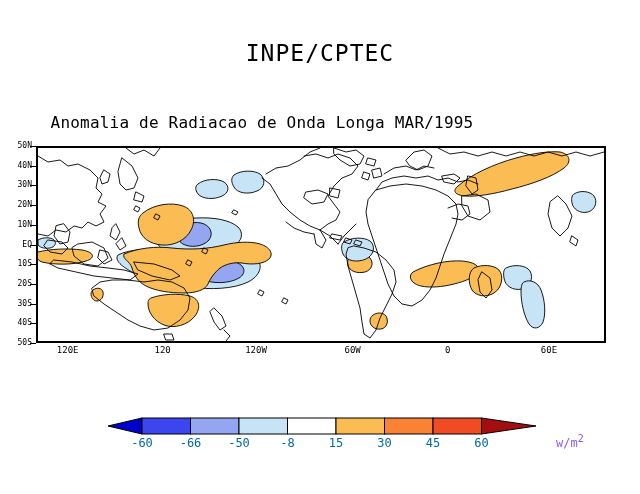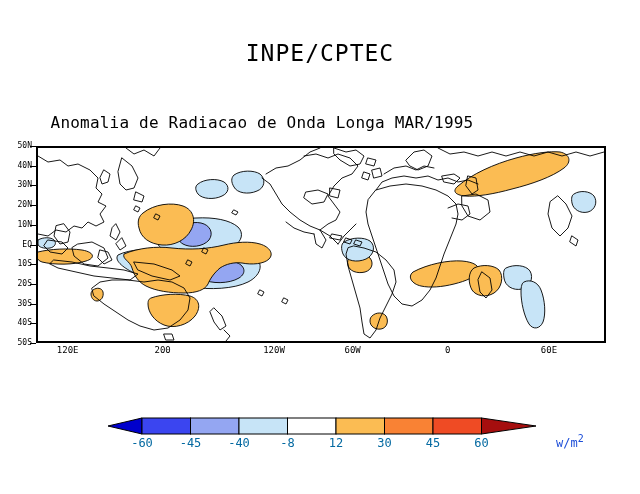--- a/index.html
+++ b/index.html
@@ -123,21 +123,21 @@
     font-size: 12px;
     color: #0369a1;
     white-space: pre;
   }
   #units-label {
     position: absolute;
     left: 556px;
     top: 433px;
     font-family: "DejaVu Sans Mono", "Liberation Mono", monospace;
     font-size: 12px;
-    color: #1d4ed8;
+    color: #8b5cf6;
     white-space: pre;
   }
   #units-label .sup {
     font-size: 10px;
     vertical-align: super;
   }
 </style>
 </head>
 <body>
 
@@ -168,23 +168,23 @@
       <div class="ytick-mark" style="top: 303.6px;"></div>
       <div class="ytick-label" style="top: 318.3px;">40S</div>
       <div class="ytick-mark" style="top: 323.3px;"></div>
       <div class="ytick-label" style="top: 338px;">50S</div>
       <div class="ytick-mark" style="top: 343px;"></div>
     </div>
 
   <div id="x-axis">
       <div class="xtick-label" style="left: 67.6667px;">120E</div>
       <div class="xtick-mark" style="left: 67.6667px;"></div>
-      <div class="xtick-label" style="left: 162.667px;">200</div>
+      <div class="xtick-label" style="left: 162.667px;">120</div>
       <div class="xtick-mark" style="left: 162.667px;"></div>
-      <div class="xtick-label" style="left: 274px;">120W</div>
+      <div class="xtick-label" style="left: 256px;">120W</div>
       <div class="xtick-mark" style="left: 257.667px;"></div>
       <div class="xtick-label" style="left: 352.667px;">60W</div>
       <div class="xtick-mark" style="left: 352.667px;"></div>
       <div class="xtick-label" style="left: 447.667px;">0</div>
       <div class="xtick-mark" style="left: 447.667px;"></div>
       <div class="xtick-label" style="left: 549px;">60E</div>
       <div class="xtick-mark" style="left: 542.667px;"></div>
     </div>
 
   <div id="plot-frame">
@@ -394,24 +394,24 @@
       <rect x="228" y="4" width="48.5" height="16" fill="#FBBC53" stroke="#000000" stroke-width="1"></rect>
       <rect x="276.5" y="4" width="48.5" height="16" fill="#F98234" stroke="#000000" stroke-width="1"></rect>
       <rect x="325" y="4" width="48.5" height="16" fill="#EF4B24" stroke="#000000" stroke-width="1"></rect>
 
       <polygon points="428,12 373.5,4 373.5,20" fill="#A50E0E" stroke="#000000" stroke-width="1"></polygon>
     </svg>
   </div>
 
   <div id="colorbar-labels">
       <div class="cbar-label" style="left: 142px;">-60</div>
-      <div class="cbar-label" style="left: 190.5px;">-45</div>
-      <div class="cbar-label" style="left: 239px;">-40</div>
+      <div class="cbar-label" style="left: 190.5px;">-66</div>
+      <div class="cbar-label" style="left: 239px;">-50</div>
       <div class="cbar-label" style="left: 287.5px;">-8</div>
-      <div class="cbar-label" style="left: 336px;">12</div>
+      <div class="cbar-label" style="left: 336px;">15</div>
       <div class="cbar-label" style="left: 384.5px;">30</div>
       <div class="cbar-label" style="left: 433px;">45</div>
       <div class="cbar-label" style="left: 481.5px; text-align: center;">60</div>
     </div>
 
   <div id="units-label"><span>w/m</span><span class="sup">2</span></div>
 
 </div>
 
 </body></html>

